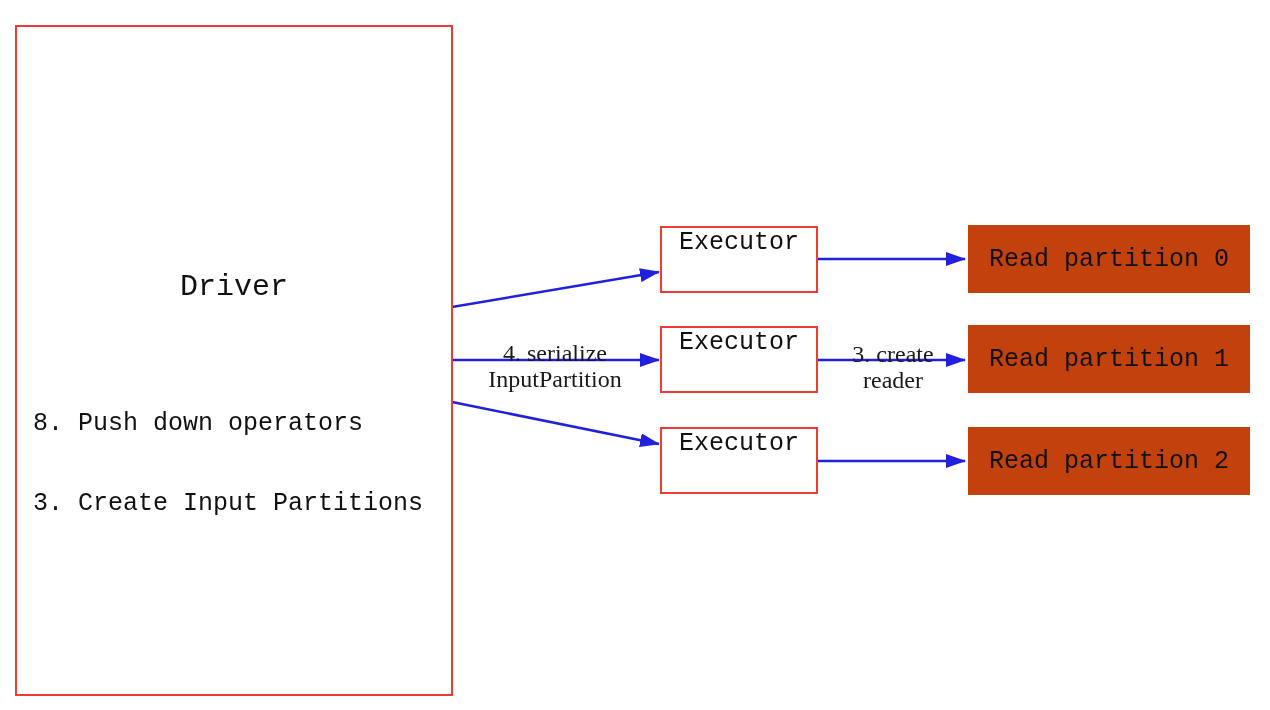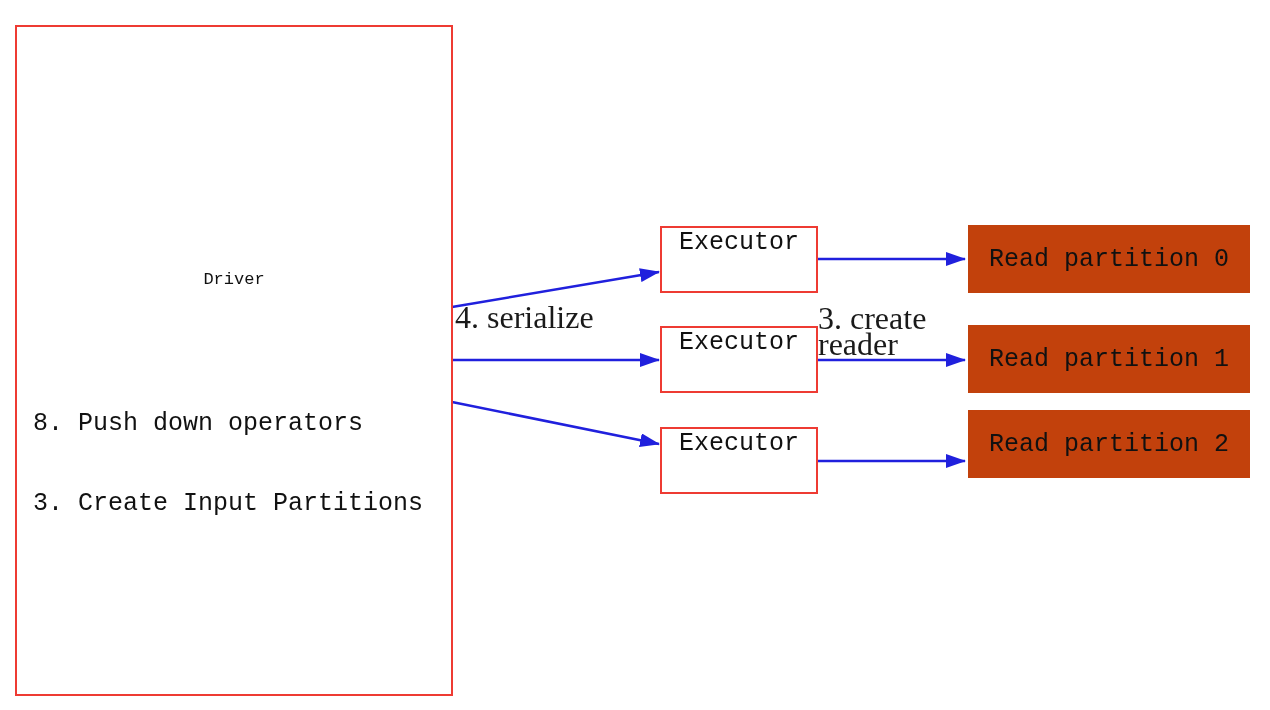--- a/index.html
+++ b/index.html
@@ -34,21 +34,21 @@
     top: 25px;
     width: 438px;
     height: 671px;
   }
   .driver-title {
     position: absolute;
     top: 243px;
     left: 0;
     width: 100%;
     text-align: center;
-    font-size: 17px;
+    font-size: 30px;
     white-space: pre;
   }
   .driver-steps {
     position: absolute;
     left: 16px;
     top: 331px;
     font-size: 25px;
     line-height: 26.5px;
     white-space: pre;
   }
@@ -71,28 +71,29 @@
     height: 68px;
     background: #c2410c;
     display: flex;
     align-items: center;
     justify-content: center;
     font-size: 25px;
     white-space: pre;
   }
   .partition-0 { top: 225px; }
   .partition-1 { top: 325px; font-family: Liberation Mono, monospace; }
-  .partition-2 { top: 410px; }
+  .partition-2 { top: 427px; }
   .note {
     position: absolute;
     font-family: "Liberation Serif", "DejaVu Serif", serif;
-    font-size: 32px;
+    font-size: 24px;
     line-height: 26px;
-    text-align: left;
+    text-align: center;
     color: #1a1a1a;
+    margin-top: 36px;
   }
   .note-serialize {
     left: 455px;
     top: 304px;
     width: 200px;
   }
   .note-reader {
     left: 818px;
     top: 305px;
     width: 150px;
@@ -140,20 +141,21 @@
   </div>
   <div class="partition-box partition-1">
     <span>Read partition 1</span>
   </div>
   <div class="partition-box partition-2">
     <span>Read partition 2</span>
   </div>
 
   <div class="note note-serialize">
     <div>4. serialize</div>
+    <div>InputPartition</div>
   </div>
 
   <div class="note note-reader">
     <div>3. create</div>
     <div>reader</div>
   </div>
 
 </div>
 
 </body></html>

